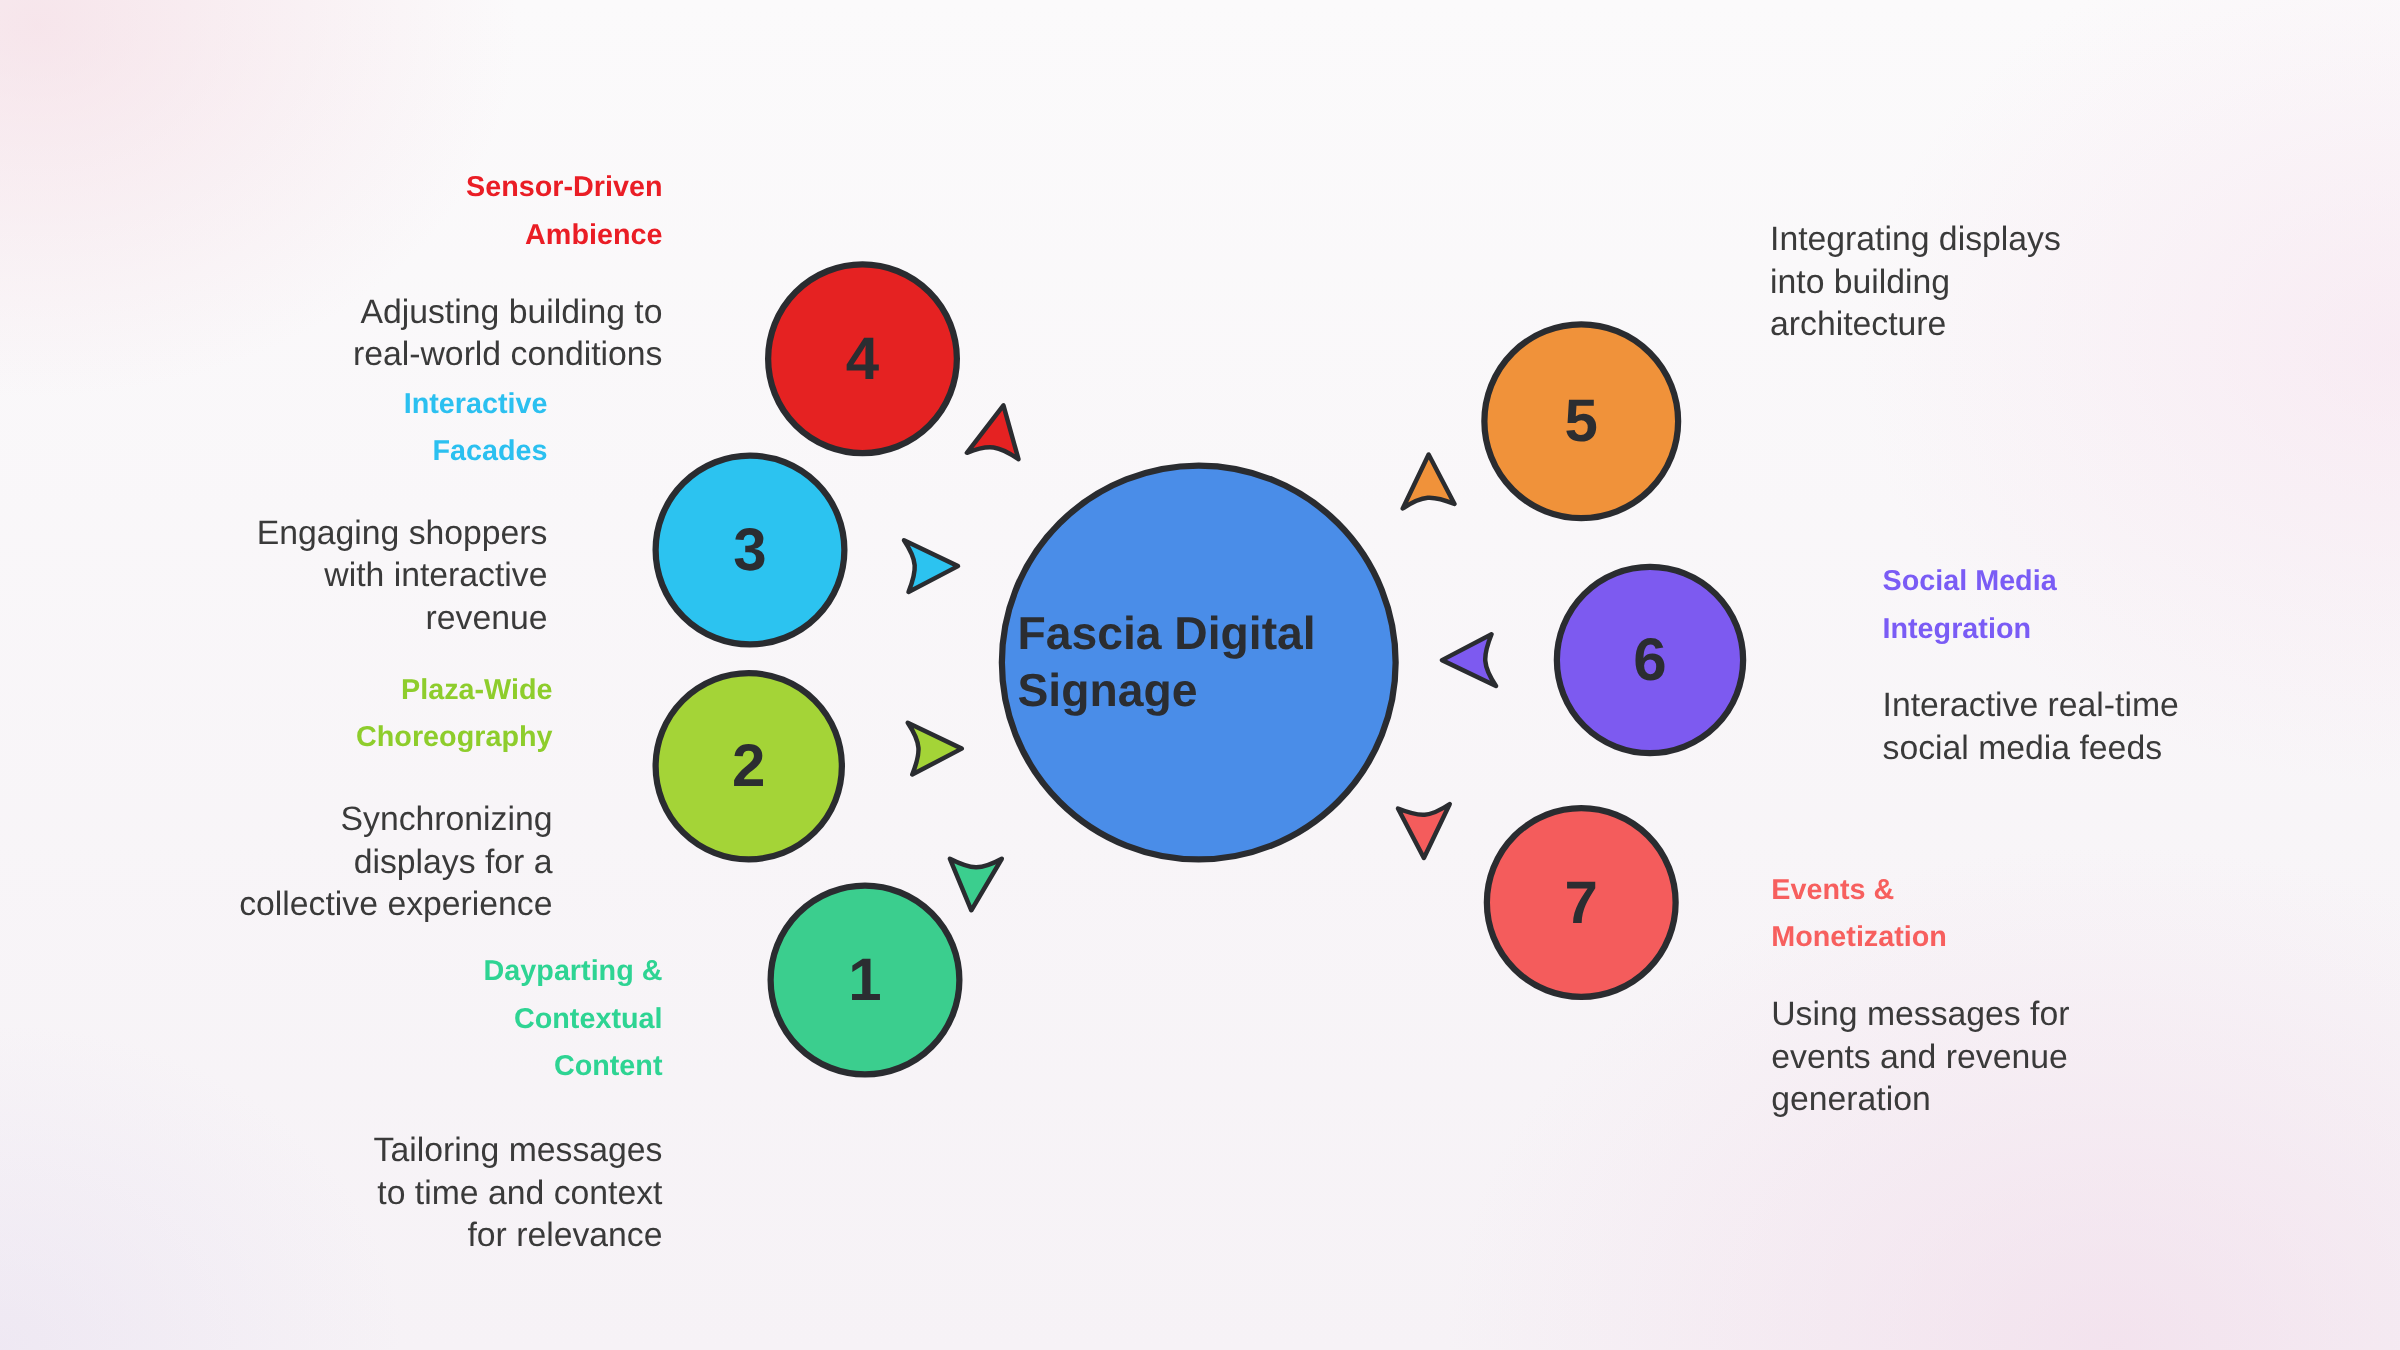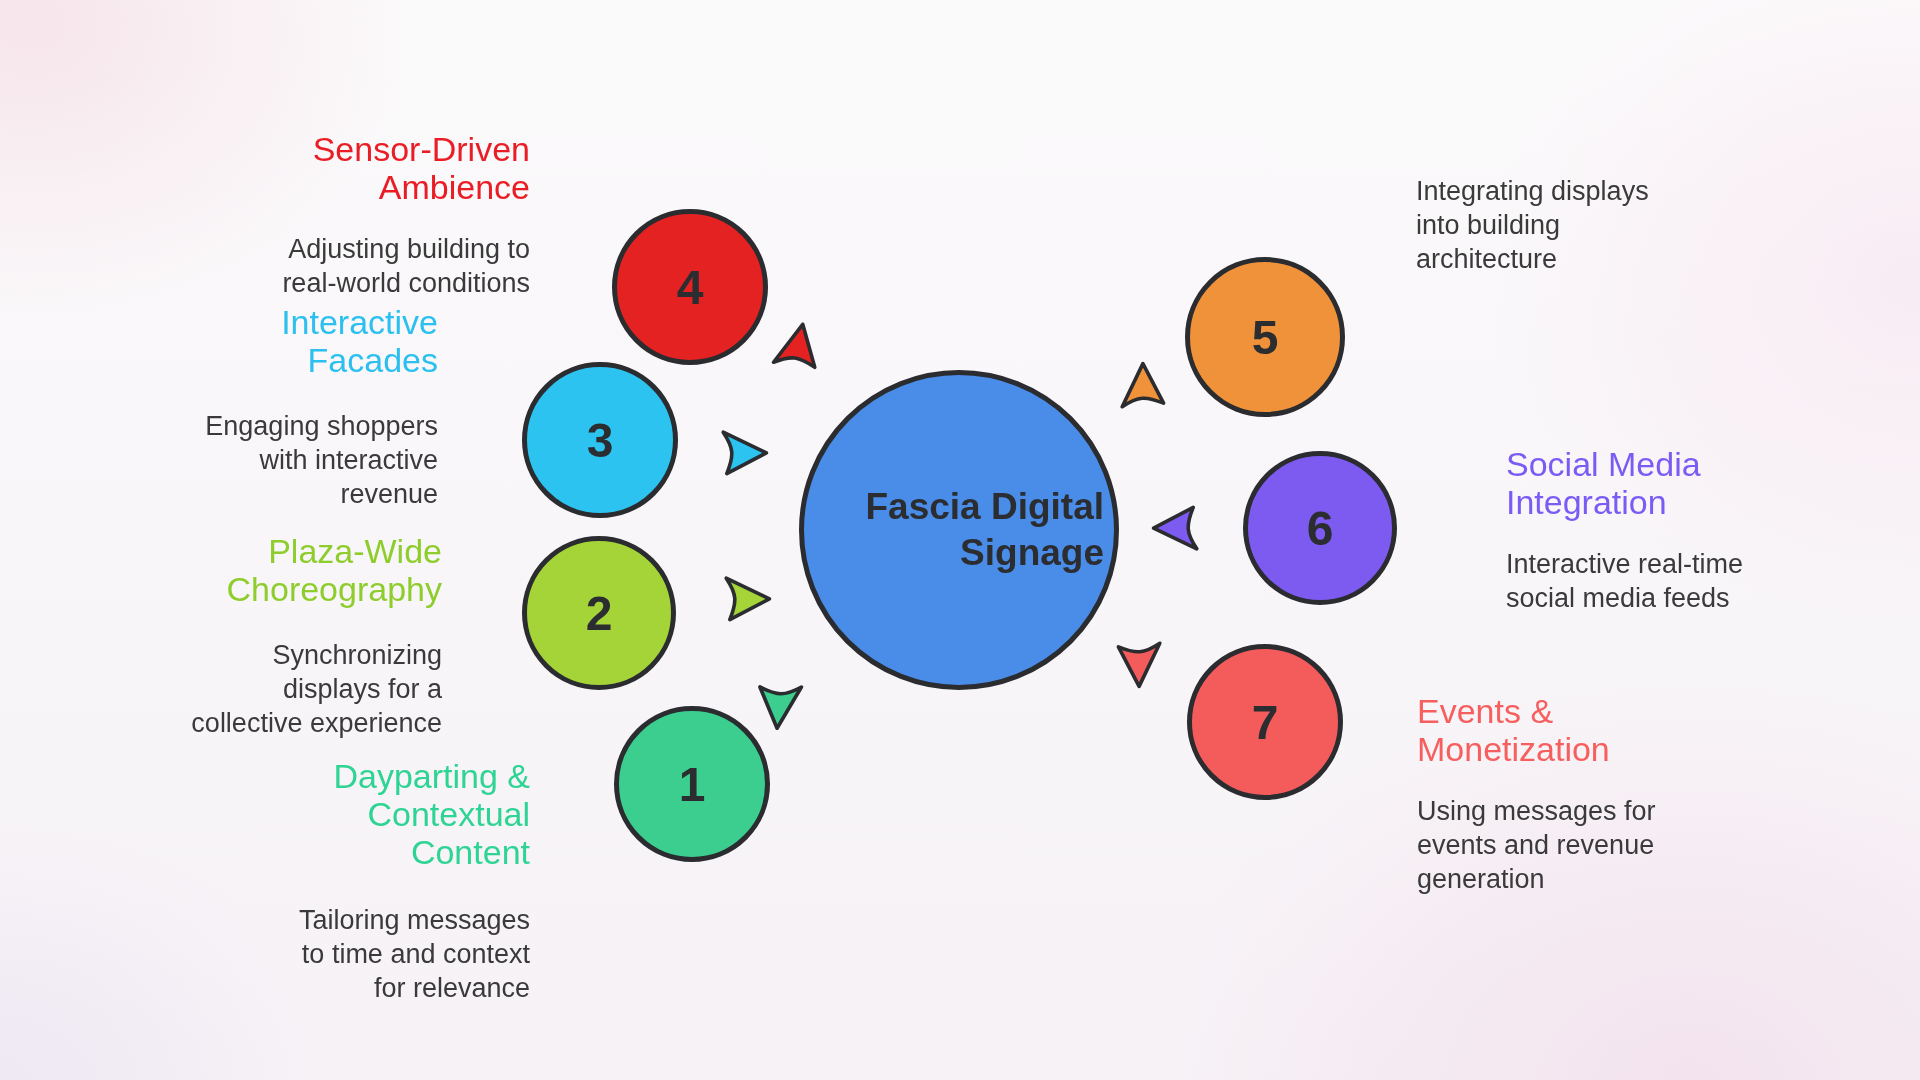--- a/index.html
+++ b/index.html
@@ -20,28 +20,28 @@
     position: absolute; border-radius: 50%;
     border: 5px solid #2a2c30;
     display: flex; align-items: center; justify-content: center;
     box-sizing: border-box;
   }
   .node .num {
     font-weight: bold; font-size: 48px; color: #2b2d31;
   }
   .center-node .title {
     font-weight: bold; font-size: 37px; line-height: 46px;
-    color: #2b2d31; text-align: right; width: 290px;
+    color: #2b2d31; text-align: left; width: 290px;
     white-space: pre-line;
   }
   .section { position: absolute; }
   .section.left  { text-align: right; }
   .section.right { text-align: left;  }
   .section .title {
-    font-weight: normal; font-size: 34px; line-height: 38px;
+    font-weight: bold; font-size: 23px; line-height: 38px;
     white-space: pre-line;
   }
   .section .desc {
     font-size: 27px; line-height: 34px; color: #3a3a3a;
     white-space: pre-line; margin-top: 26px;
   }
   .arrow { position: absolute; width: 54px; height: 54px; }
   .arrow svg { width: 100%; height: 100%; overflow: visible; }
 </style>
 </head>

